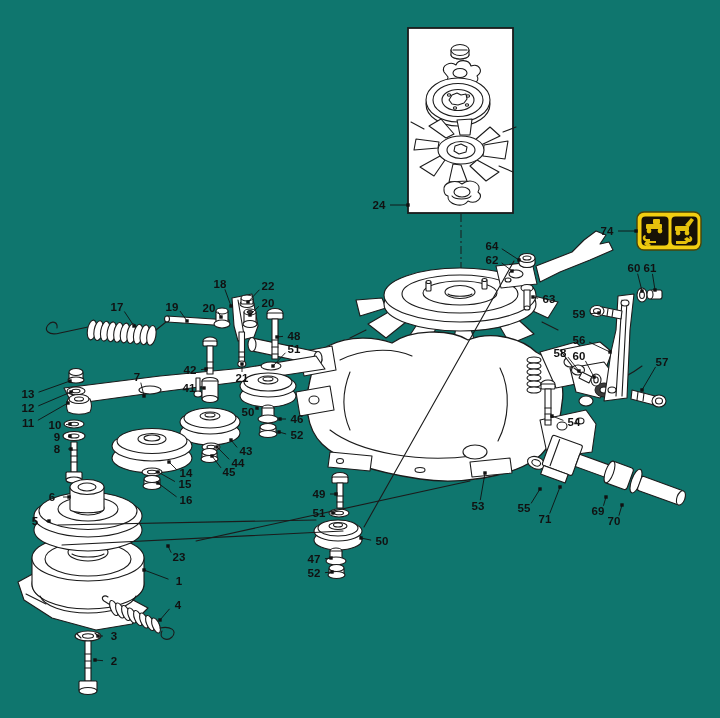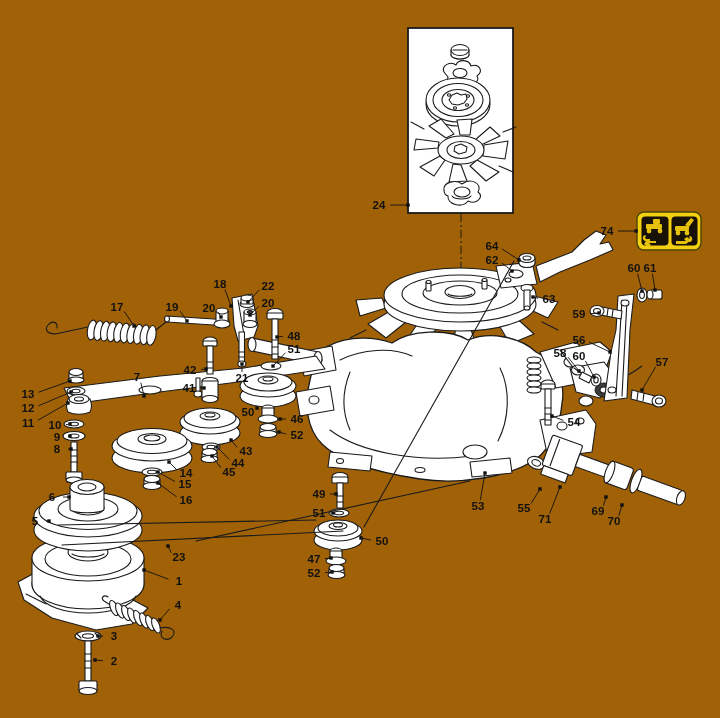--- a/index.html
+++ b/index.html
@@ -1,16 +1,16 @@
 <!DOCTYPE html>
 <html><head>
 <meta charset="utf-8">
 <style>
   html,body{margin:0;padding:0;background:#ffffff;}
-  .stage{position:relative;width:720px;height:718px;background:#a16207;overflow:hidden;
+  .stage{position:relative;width:720px;height:718px;background:#0f766e;overflow:hidden;
          font-family:"Liberation Sans",sans-serif;}
   svg{position:absolute;left:0;top:0;}
   .ln{stroke:#1b1b1b;stroke-width:1.1;fill:none;stroke-linecap:round;stroke-linejoin:round;}
   .pt{stroke:#1b1b1b;stroke-width:1.1;fill:#ffffff;stroke-linejoin:round;}
   .pt2{stroke:#1b1b1b;stroke-width:1.3;fill:#ffffff;stroke-linejoin:round;}
   .dk{stroke:#1b1b1b;stroke-width:1;fill:#3c3c3c;}
   .callout-text{font-size:11.5px;font-weight:bold;fill:#111111;}
   .leader{stroke:#111111;stroke-width:0.9;fill:none;}
   .dot{fill:#111111;stroke:none;}
 </style>

